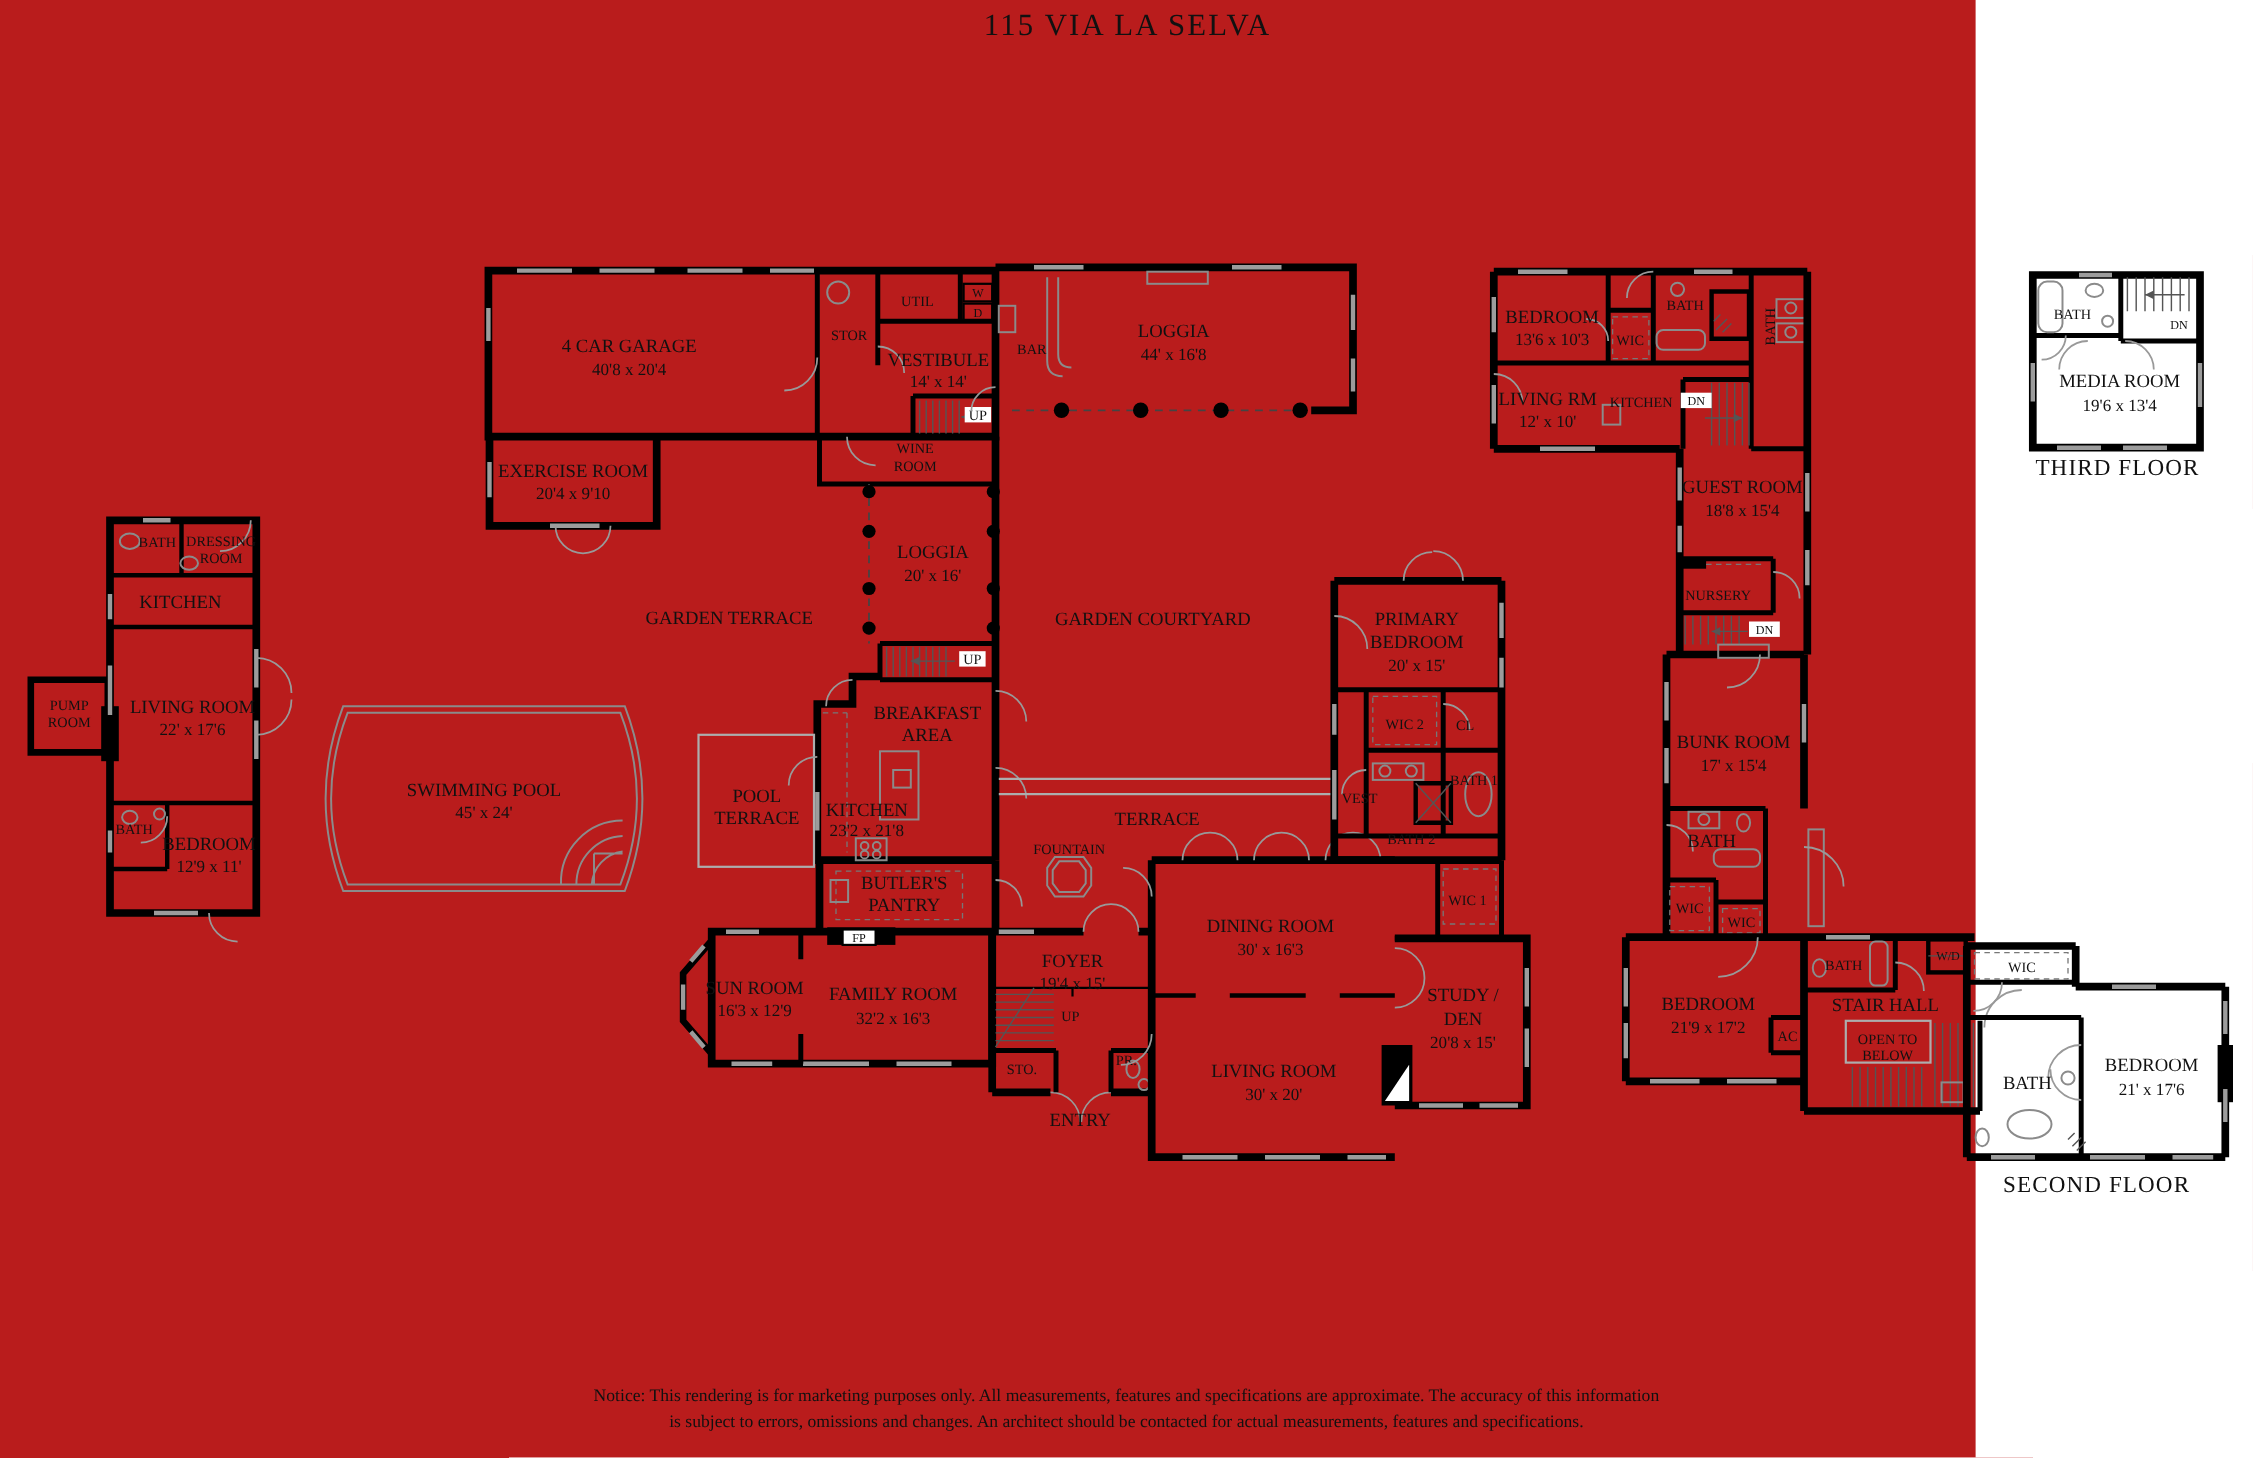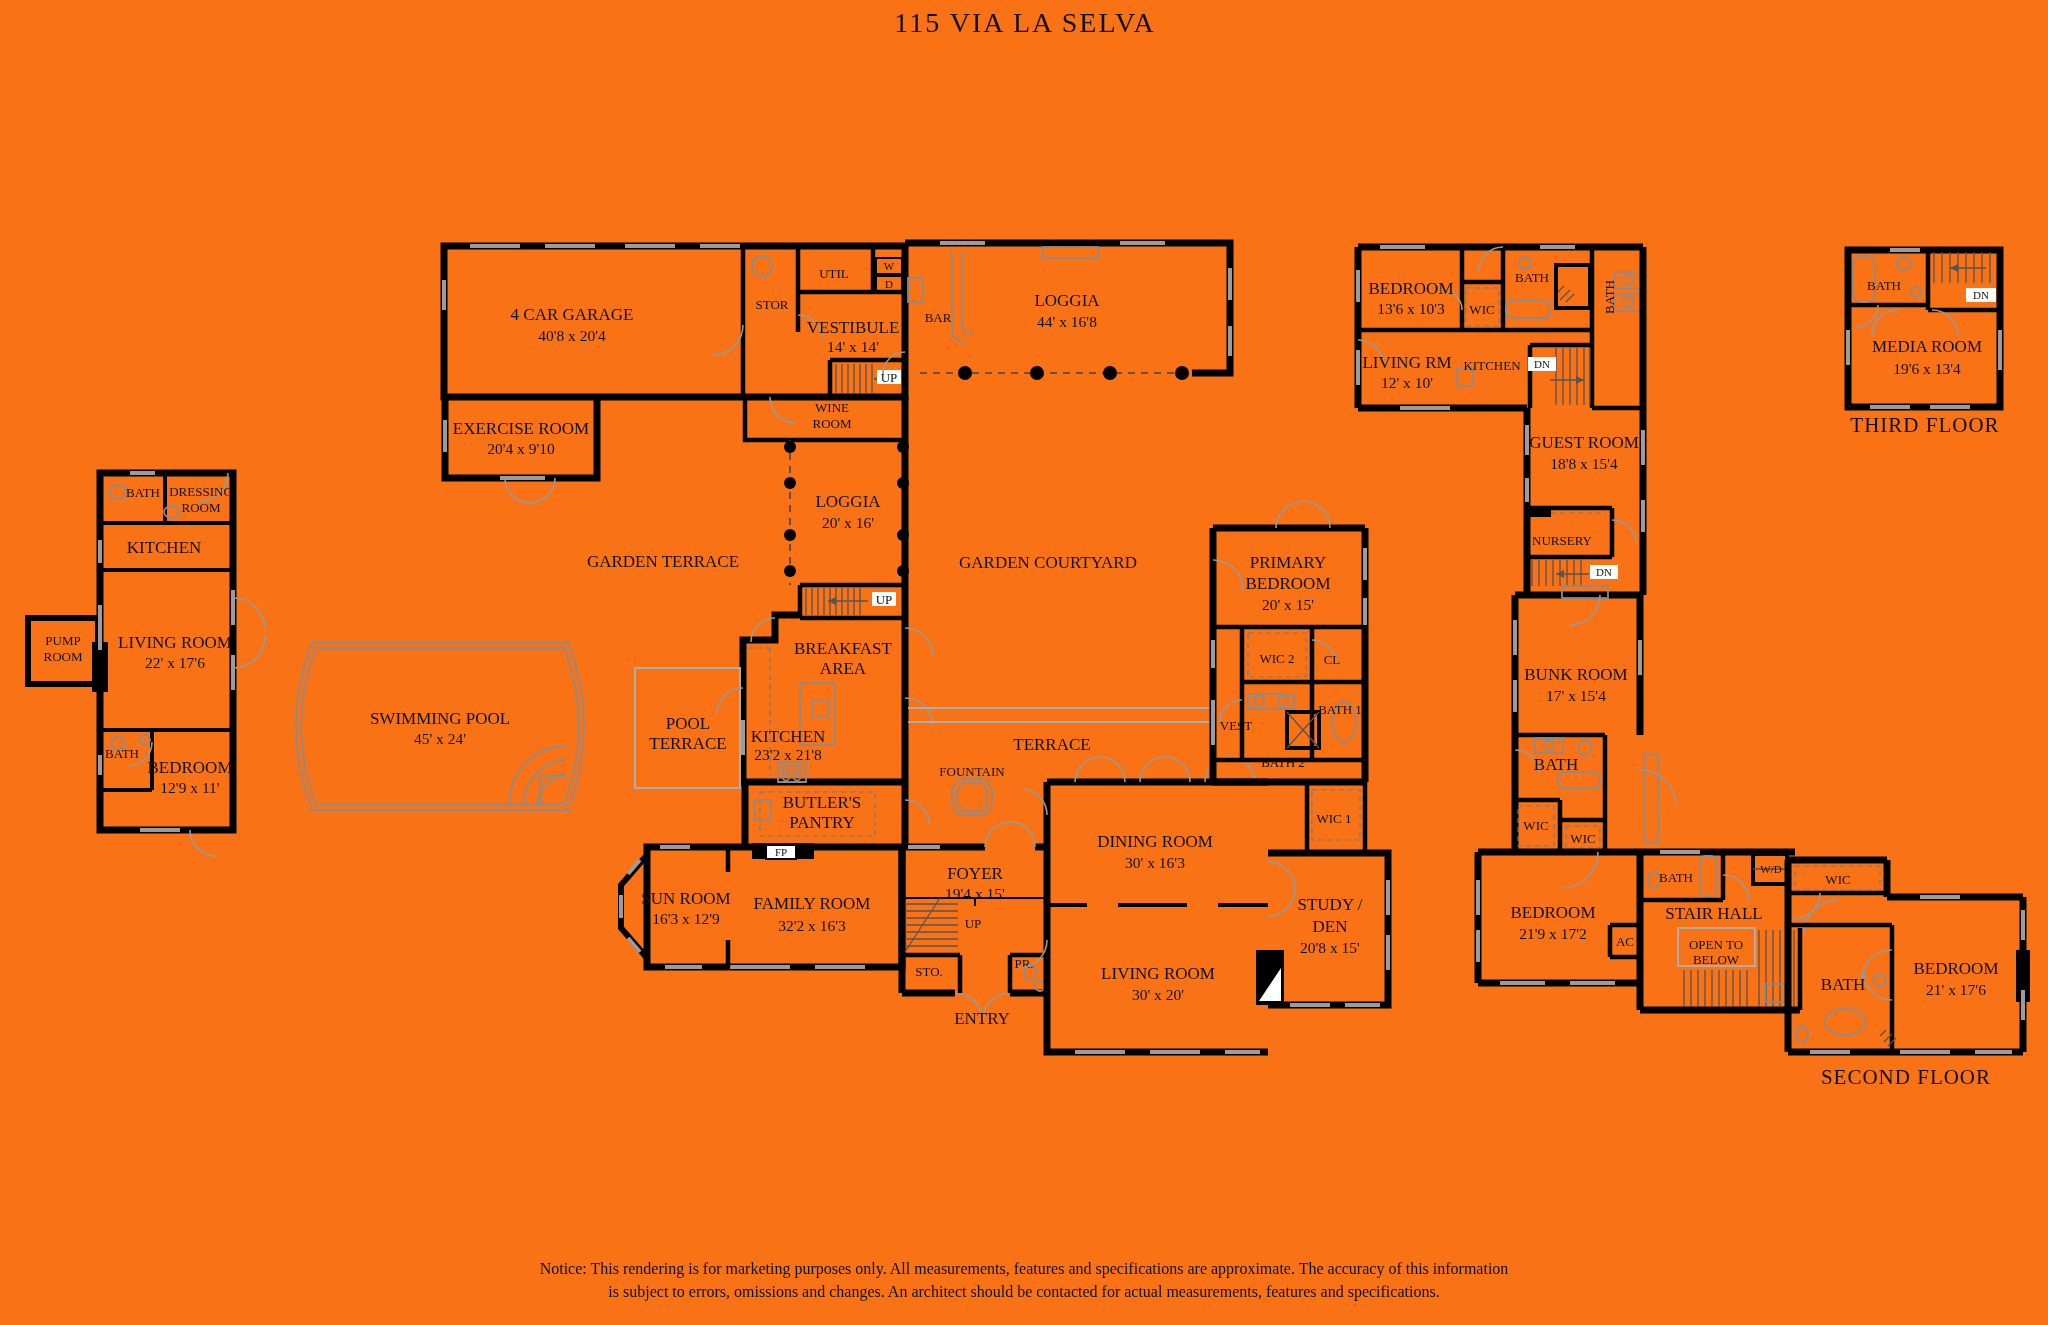--- a/index.html
+++ b/index.html
@@ -1,16 +1,16 @@
 <!DOCTYPE html>
 <html><head>
 <meta charset="utf-8">
 <style>
   html,body{margin:0;padding:0;background:#fff}
-  .page{position:relative;width:2048px;height:1325px;background:#f97316}
+  .page{position:relative;width:1796px;height:1325px;background:#b91c1c}
   svg{display:block}
   text{font-family:"Liberation Serif",serif;fill:#111;text-anchor:middle}
   .tt{font-size:28px;letter-spacing:2px}
   .room{font-size:17px}
   .dim{font-size:15.5px}
   .sm{font-size:13px}
   .xs{font-size:11px}
   .floor{font-size:21px;letter-spacing:1px}
   .notice{font-size:16px}
   .w7{stroke:#000;stroke-width:7;fill:none}

